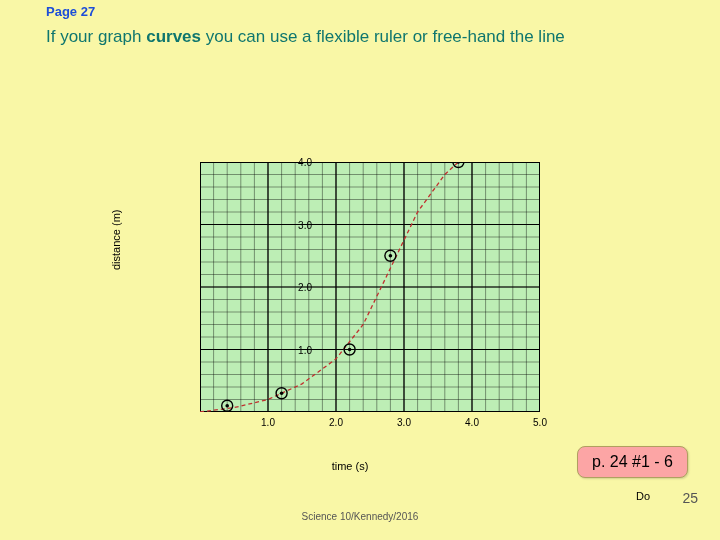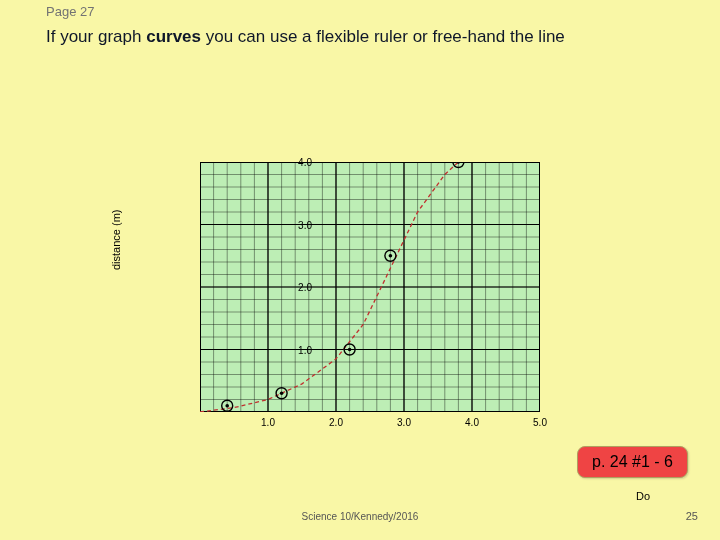--- a/index.html
+++ b/index.html
@@ -9,30 +9,30 @@
     background: #f9f7a6;
     font-family: Verdana, Geneva, sans-serif;
     position: relative;
     overflow: hidden;
   }
   .page-label {
     position: absolute;
     top: 4px;
     left: 46px;
     font-size: 13px;
-    font-weight: normal;
-    color: #737373;
+    font-weight: bold;
+    color: #1d4ed8;
   }
   .instruction {
     position: absolute;
     top: 26px;
     left: 46px;
     right: 48px;
     font-size: 17px;
-    color: #0f172a;
+    color: #0f766e;
     line-height: 1.3;
   }
   .instruction .bold { font-weight: bold; }
   .chart-area {
     position: absolute;
     top: 140px;
     left: 120px;
     width: 460px;
     height: 320px;
   }
@@ -89,21 +89,21 @@
     transform: translateX(-50%);
     bottom: 32px;
   }
   .callout {
     position: absolute;
     right: 32px;
     bottom: 62px;
     padding: 6px 14px;
     border: 1px solid #b0a060;
     border-radius: 8px;
-    background: #ef4444;
+    background: #fca5a5;
     font-size: 16px;
     box-shadow: 1px 1px 2px rgba(0,0,0,0.15);
   }
   .do-label {
     position: absolute;
     right: 70px;
     bottom: 38px;
     font-size: 11px;
     font-family: "Comic Sans MS", cursive, sans-serif;
   }
@@ -112,36 +112,37 @@
     bottom: 18px;
     left: 0;
     width: 100%;
     text-align: center;
     font-size: 10px;
     color: #555;
   }
   .slide-num {
     position: absolute;
     right: 22px;
-    bottom: 18px;
-    font-size: 11px;
+    bottom: 34px;
+    font-size: 14px;
     color: #555;
   }
 </style>
 </head>
 <body>
 
 <div class="page-label">Page 27</div>
 
 <div class="instruction">
   <span>If your graph </span><span class="bold">curves</span><span> you can use a flexible ruler or free-hand the line</span>
 </div>
 
 <div class="chart-area">
   <div class="ylabel">distance (m)</div>
+  <div class="xlabel">time (s)</div>
 
   <div class="plot">
     <svg id="plot-svg" width="340" height="250" viewBox="0 0 340 250">
         <line x1="0" y1="0" x2="0" y2="250" stroke="#000" stroke-width="0.4"></line>
         <line x1="13.6" y1="0" x2="13.6" y2="250" stroke="#000" stroke-width="0.4"></line>
         <line x1="27.2" y1="0" x2="27.2" y2="250" stroke="#000" stroke-width="0.4"></line>
         <line x1="40.8" y1="0" x2="40.8" y2="250" stroke="#000" stroke-width="0.4"></line>
         <line x1="54.4" y1="0" x2="54.4" y2="250" stroke="#000" stroke-width="0.4"></line>
         <line x1="68" y1="0" x2="68" y2="250" stroke="#000" stroke-width="0.4"></line>
         <line x1="81.6" y1="0" x2="81.6" y2="250" stroke="#000" stroke-width="0.4"></line>

